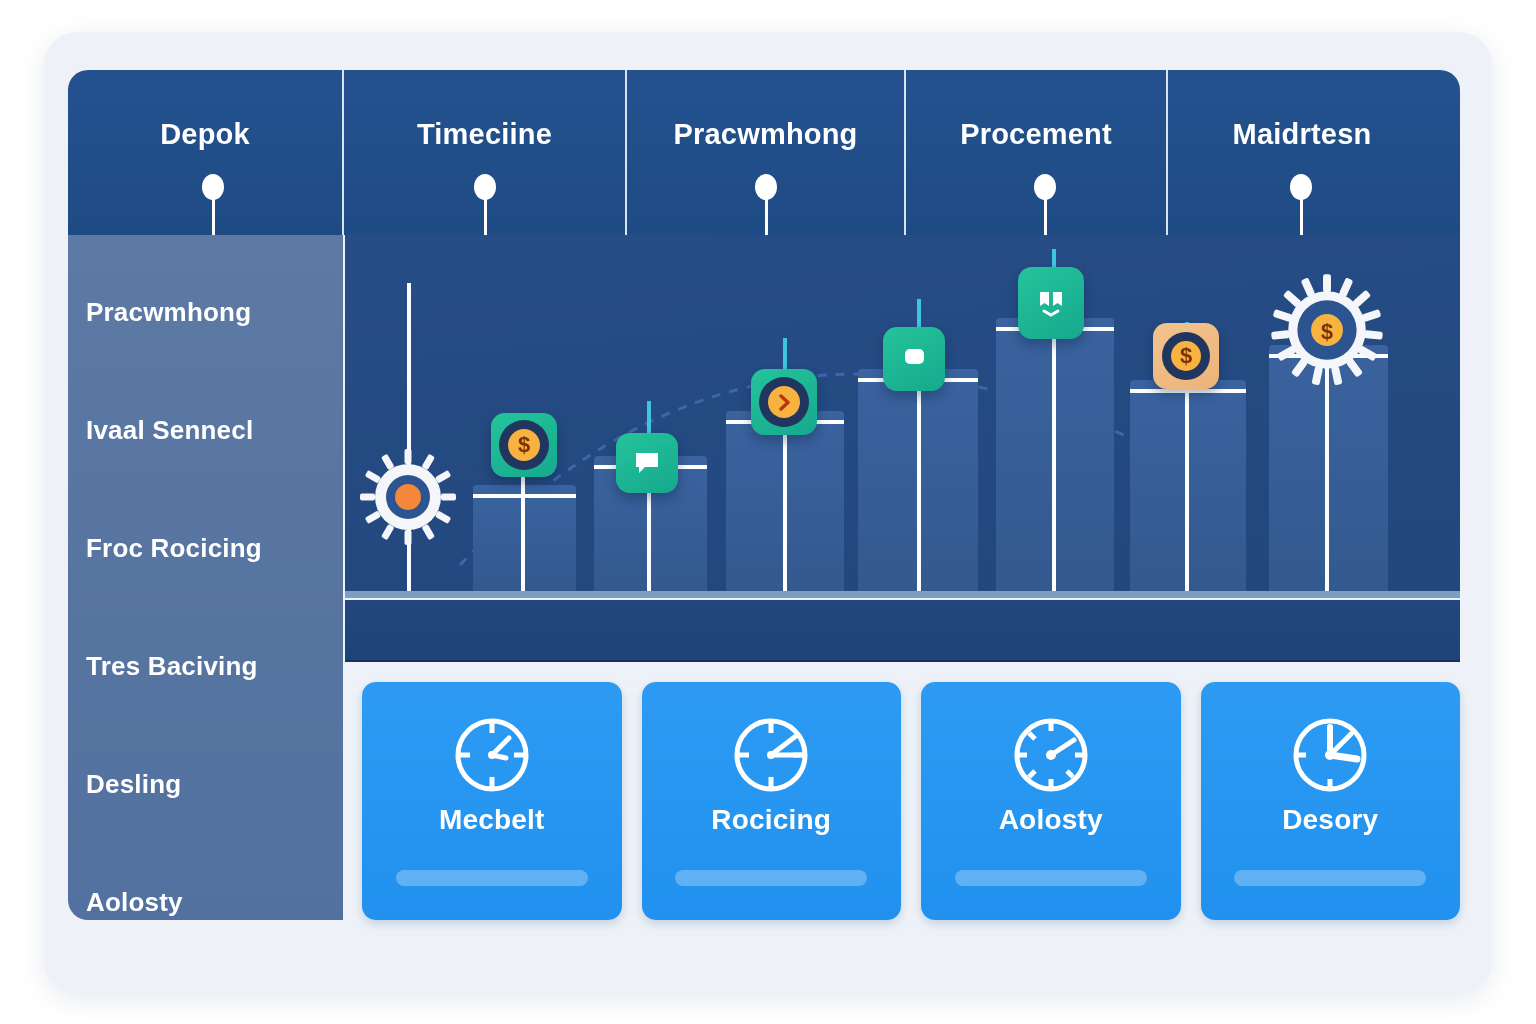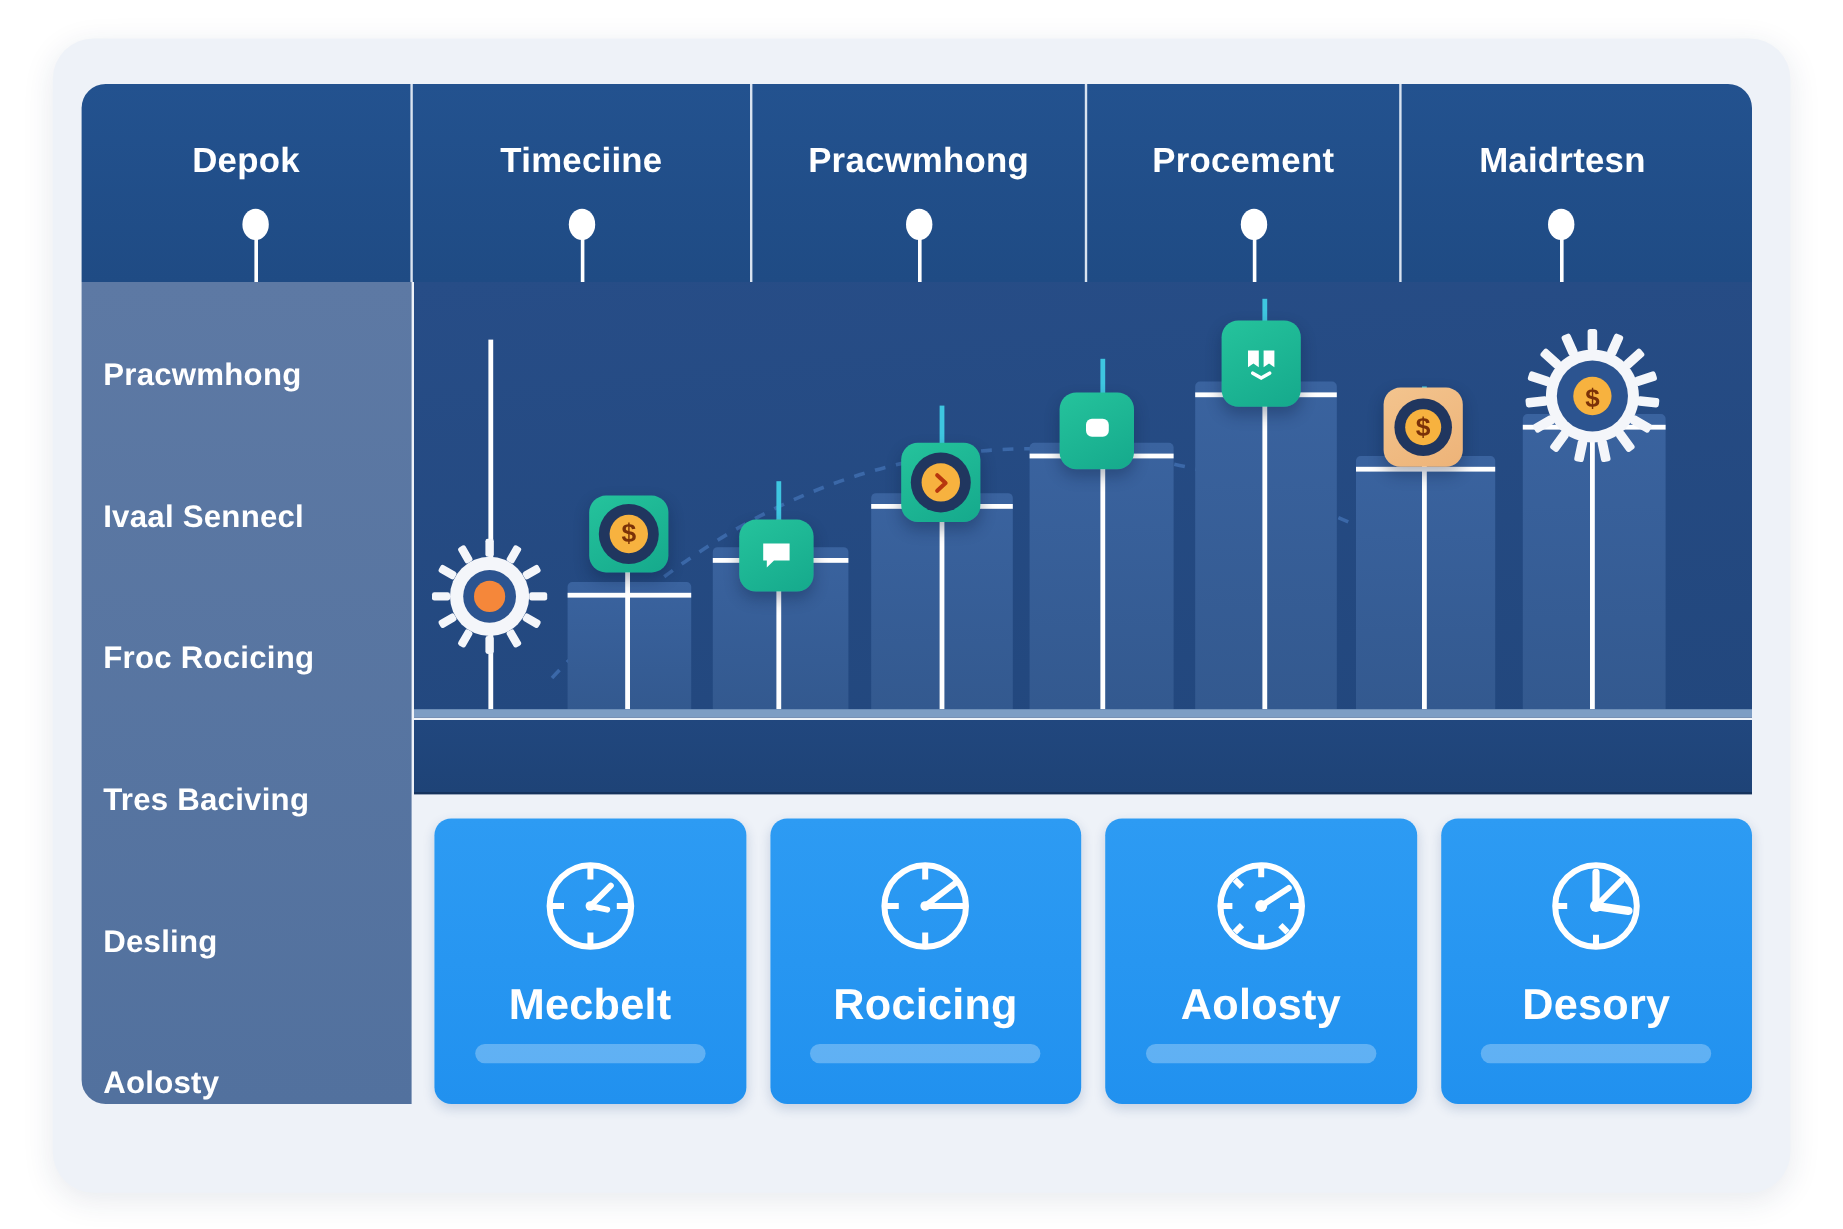--- a/index.html
+++ b/index.html
@@ -188,23 +188,23 @@
     flex: 1;
     background: linear-gradient(180deg,#2d9bf3 0%, #2191ef 100%);
     border-radius: 14px;
     display: flex;
     flex-direction: column;
     align-items: center;
     box-shadow: 0 4px 10px rgba(20,60,120,.18);
   }
   .card-clock { margin-top: 32px; }
   .card-label {
-    margin-top: 20px;
+    margin-top: 8px;
     color: #ffffff;
-    font-size: 36px;
+    font-size: 28px;
     font-weight: 700;
     letter-spacing: .2px;
   }
   .card-progress {
     margin-top: auto;
     margin-bottom: 34px;
     width: 74%;
     height: 16px;
     border-radius: 9px;
     background: rgba(255,255,255,.28);

